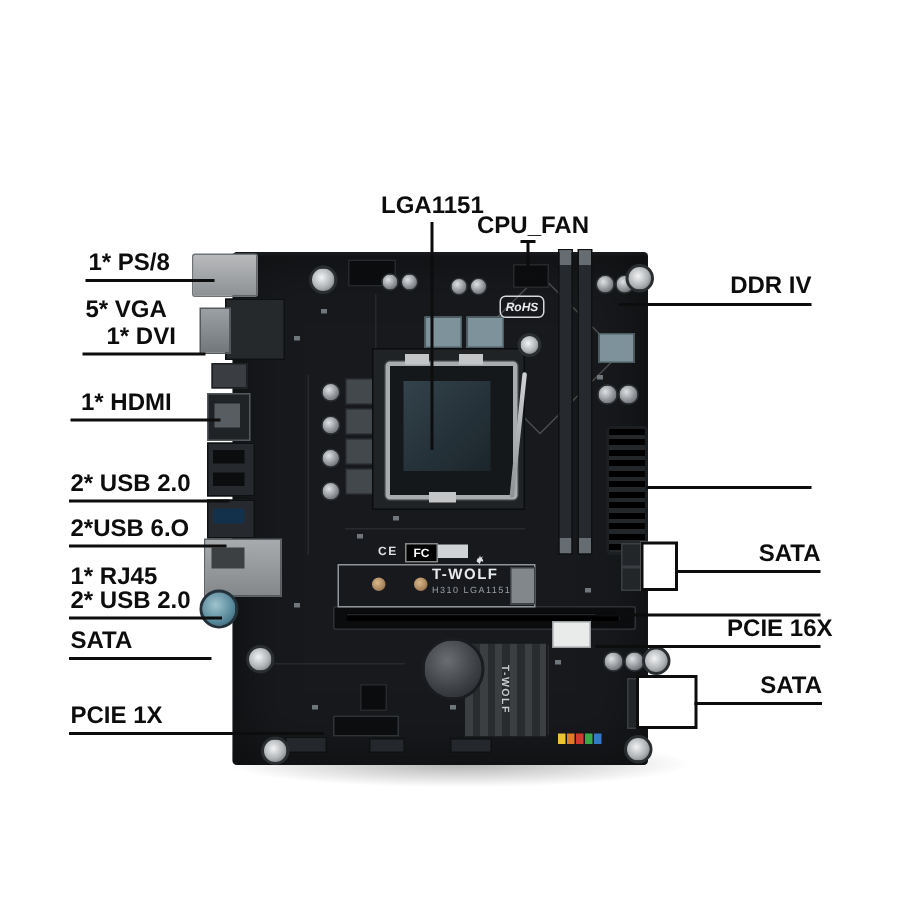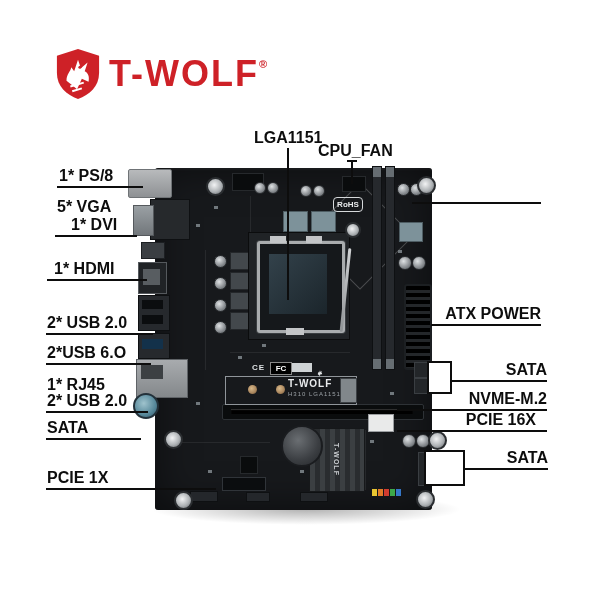--- a/index.html
+++ b/index.html
@@ -40,21 +40,21 @@
   .sock-tab{position:absolute;background:#c3c5c7;z-index:5;}
   .lever{position:absolute;left:344px;top:248px;width:3px;height:84px;background:linear-gradient(#d0d2d4,#8e9294);transform:rotate(6deg);border-radius:2px;z-index:5;}
   
   .ddr{position:absolute;width:8px;background:linear-gradient(180deg,#666d72 0 10px,#26292d 10px calc(100% - 10px),#666d72 calc(100% - 10px));border:1px solid #0e1012;z-index:3;}
   
   .atx{position:absolute;left:404px;top:284px;width:24px;height:82px;background:repeating-linear-gradient(180deg,#000 0 4px,#24272a 4px 7px);border:2px solid #1c1f22;border-radius:3px;z-index:3;}
   
   .io{position:absolute;z-index:4;}
   
   .rohs{position:absolute;left:333px;top:197px;width:28px;height:13px;border:1px solid #d6d9db;border-radius:4px;
-        color:#e8eaec;font-size:8px;font-weight:bold;text-align:center;line-height:13px;z-index:5;}
+        color:#e8eaec;font-size:8px;font-weight:bold;font-style:italic;text-align:center;line-height:13px;z-index:5;}
   .cemark{position:absolute;left:252px;top:363px;color:#dfe2e4;font-size:8px;font-weight:bold;z-index:5;letter-spacing:1px;}
   .fcbox{position:absolute;left:270px;top:362px;width:20px;height:11px;background:#000;border:1px solid #888;color:#fff;
          font-size:8px;font-weight:bold;text-align:center;line-height:11px;z-index:5;}
   .fcbar{position:absolute;left:292px;top:363px;width:20px;height:9px;background:#cfd3d5;z-index:5;}
   .m2zone{position:absolute;left:225px;top:376px;width:130px;height:27px;border:1px solid #90959a;z-index:4;}
   .m2conn{position:absolute;left:340px;top:378px;width:15px;height:23px;background:#81878b;border:1px solid #3c4044;z-index:5;}
   .standoff{position:absolute;width:9px;height:9px;border-radius:50%;background:radial-gradient(circle at 40% 38%,#d8b98a,#a8845c 60%,#6d5436);z-index:5;}
   .m2print{position:absolute;left:288px;top:379px;color:#e8eaec;font-size:10px;font-weight:bold;letter-spacing:1px;z-index:5;line-height:1;}
   .m2model{position:absolute;left:288px;top:391px;color:#9aa0a5;font-size:6px;letter-spacing:1px;z-index:5;line-height:1;}
   .pcie16{position:absolute;left:222px;top:404px;width:200px;height:14px;background:#0a0c0d;border:1px solid #2e3236;border-radius:2px;z-index:3;}
@@ -69,29 +69,20 @@
   .pcie1{position:absolute;left:222px;top:477px;width:42px;height:12px;background:#0b0d0f;border:1px solid #303439;z-index:3;}
   .hdrrow{position:absolute;background:#24272b;border:1px solid #0e1012;z-index:3;}
   .fpin{position:absolute;width:5px;height:7px;z-index:4;}
   .sata-port{position:absolute;background:#232629;border:1px solid #3a3e42;z-index:3;}
 </style>
 </head>
 <body>
 
 <div id="stage">
 
-  <div class="logo">
-    <svg width="46" height="52" viewBox="0 0 48 54">
-      <path d="M24 1 L46 8 V26 C46 40 36 49 24 53 C12 49 2 40 2 26 V8 Z" fill="#ce2127"></path>
-      <path d="M12 34 C12 27 16 25 17 20 L20 24 L24 12 L27 21 L34 15 L31 24 C35 26 36 30 35 35 L28 32 L23 43 L17 38 Z" fill="#ffffff"></path>
-      <path d="M16 40 L30 36 M18 45 L28 42" stroke="#ffffff" stroke-width="2" fill="none"></path>
-      <circle cx="26" cy="20" r="1.6" fill="#ce2127"></circle>
-    </svg>
-    <div class="logotype"><span>T-WOLF</span><sup>®</sup></div>
-  </div>
 
   <div class="board-shadow"></div>
   <div class="board"></div>
 
   <div class="trace" style="left:230px;top:352px;width:120px;height:1px"></div>
   <div class="trace" style="left:180px;top:442px;width:90px;height:1px"></div>
   <div class="trace" style="left:205px;top:250px;width:1px;height:120px"></div>
   <div class="trace" style="left:365px;top:430px;width:1px;height:60px"></div>
   <div class="trace" style="left:250px;top:196px;width:1px;height:40px"></div>
   <div class="diamond" style="left:322px;top:198px"></div>
@@ -225,27 +216,26 @@
   <div class="lbl" style="left:47px;top:345px">2*USB 6.O</div>
   <div class="ln" style="left:46px;top:363px;width:105px"></div>
   <div class="lbl" style="left:47px;top:377px">1* RJ45</div>
   <div class="lbl" style="left:47px;top:393px">2* USB 2.0</div>
   <div class="ln" style="left:46px;top:411px;width:102px"></div>
   <div class="lbl" style="left:47px;top:420px">SATA</div>
   <div class="ln" style="left:46px;top:438px;width:95px"></div>
   <div class="lbl" style="left:47px;top:470px">PCIE 1X</div>
   <div class="ln" style="left:46px;top:488px;width:170px"></div>
 
+  <div class="lbl r" style="left:440px;top:183px;width:101px">DDR IV</div>
   <div class="ln" style="left:412px;top:202px;width:129px"></div>
-  <div class="lbl r" style="left:430px;top:306px;width:111px">ATX POWER</div>
   <div class="ln" style="left:431px;top:324px;width:110px"></div>
   <div class="lbl r" style="left:440px;top:362px;width:107px">SATA</div>
   <div class="bracket" style="left:427px;top:361px;width:21px;height:29px"></div>
   <div class="ln" style="left:450px;top:380px;width:97px"></div>
-  <div class="lbl r" style="left:430px;top:391px;width:117px">NVME-M.2</div>
   <div class="ln" style="left:397px;top:409px;width:150px"></div>
-  <div class="lbl r" style="left:419px;top:412px;width:117px">PCIE 16X</div>
+  <div class="lbl r" style="left:438px;top:412px;width:117px">PCIE 16X</div>
   <div class="ln" style="left:397px;top:430px;width:150px"></div>
   <div class="lbl r" style="left:440px;top:450px;width:108px">SATA</div>
   <div class="bracket" style="left:424px;top:450px;width:37px;height:32px"></div>
   <div class="ln" style="left:463px;top:468px;width:85px"></div>
 
 </div>
 
 </body></html>

